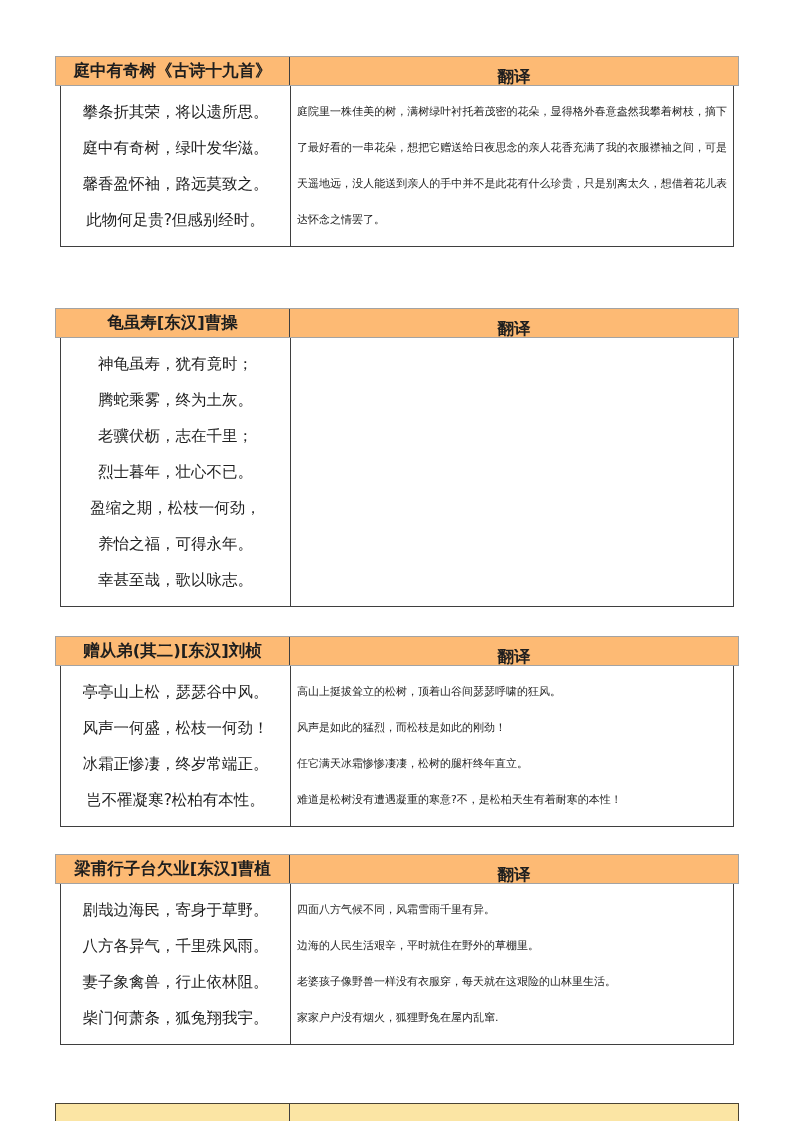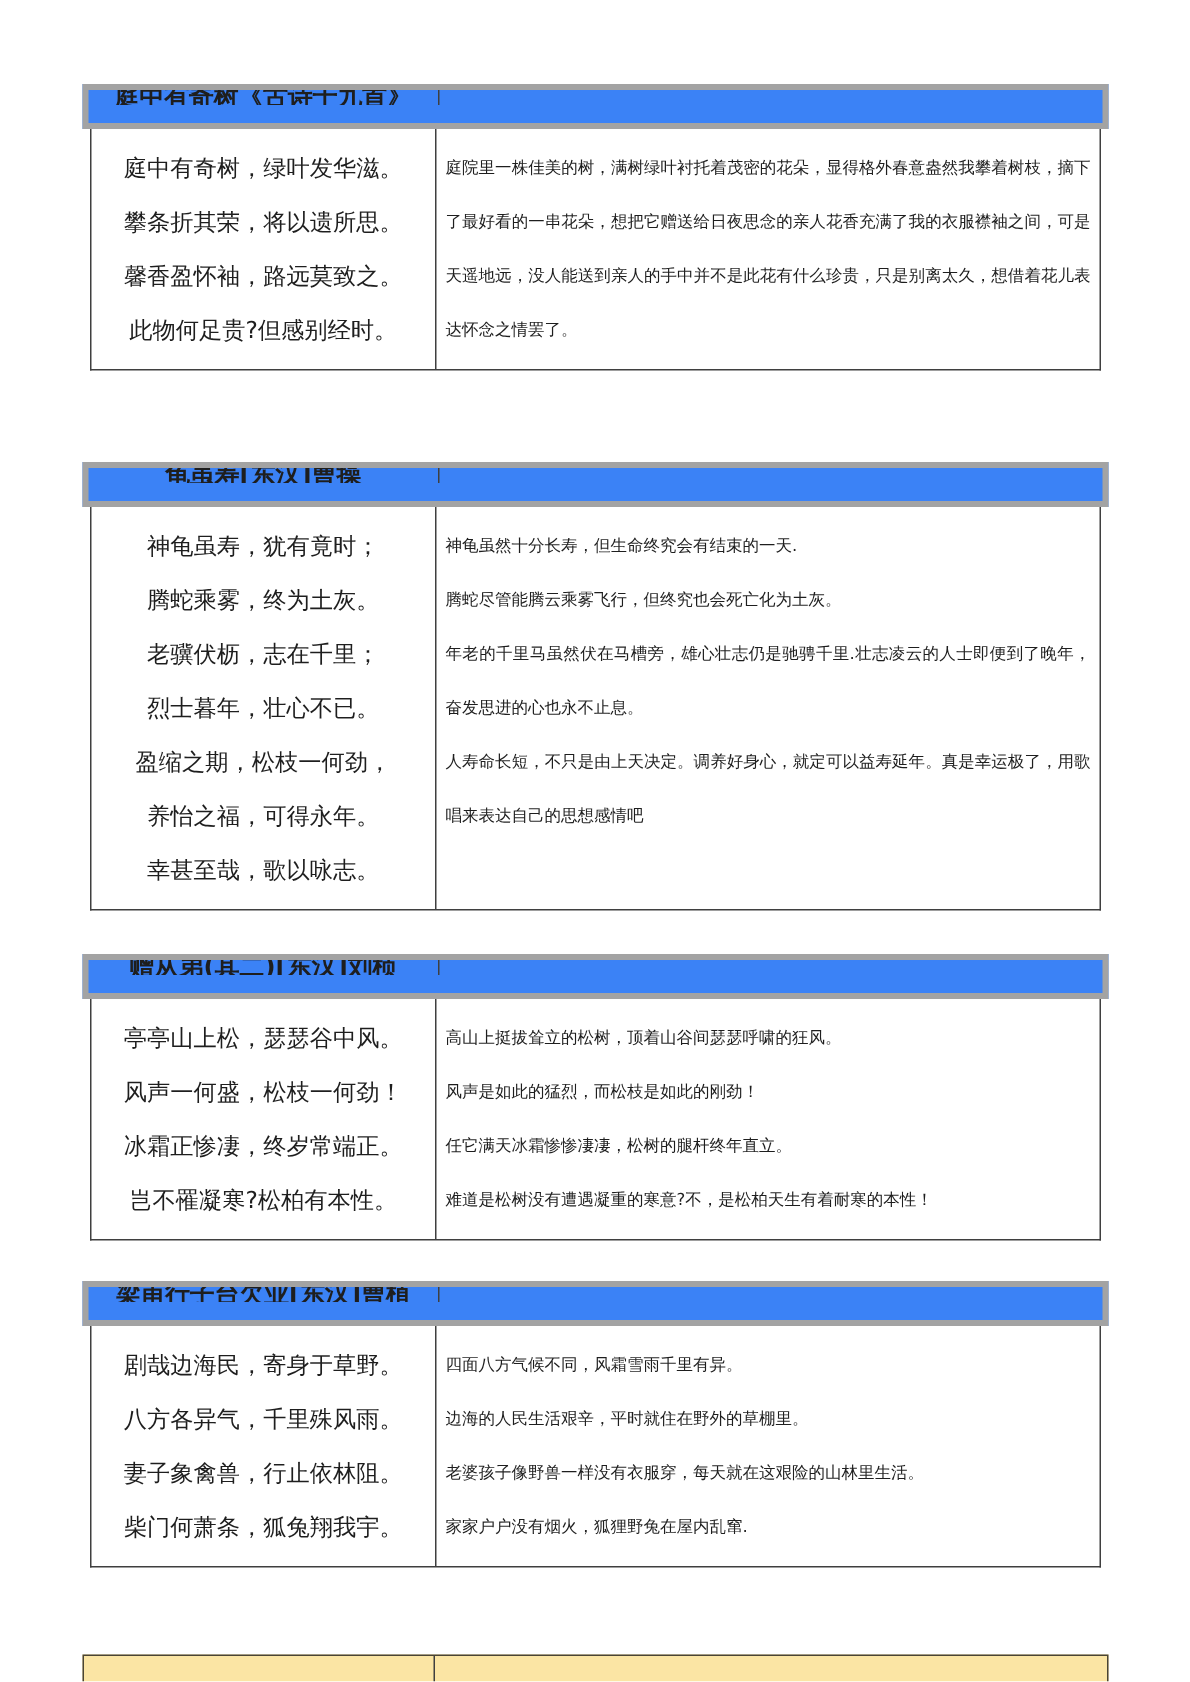--- a/index.html
+++ b/index.html
@@ -13,24 +13,23 @@
     color:#1e1e1e;
   }
   .poem-table{
     position:absolute;
     left:55px;
     width:684px;
   }
   .thead{
     display:flex;
     height:30px;
-    background:#3b82f6;
-    border:4px solid #a3a3a3;
+    background:#fdba74;
+    border:1px solid #a3a3a3;
     box-sizing:border-box;
-    flex-direction:column;
   }
   .th{
     display:flex;align-items:center;justify-content:center;
     font-weight:bold;
     font-size:16.5px;
     line-height:28px;
     white-space:nowrap;
     overflow:hidden;
   }
   .th-title{
@@ -93,22 +92,22 @@
 
 <div class="page">
 
   <section class="poem-table" style="top:56px">
     <div class="thead">
       <div class="th th-title">庭中有奇树《古诗十九首》</div>
       <div class="th th-trans">翻译</div>
     </div>
     <div class="tbody">
       <div class="poem-col">
+          <div class="poem-line">攀条折其荣，将以遗所思。</div>
           <div class="poem-line">庭中有奇树，绿叶发华滋。</div>
-          <div class="poem-line">攀条折其荣，将以遗所思。</div>
           <div class="poem-line">馨香盈怀袖，路远莫致之。</div>
           <div class="poem-line">此物何足贵?但感别经时。</div>
         </div>
       <div class="trans-col">
           <div class="trans-para">庭院里一株佳美的树，满树绿叶衬托着茂密的花朵，显得格外春意盎然我攀着树枝，摘下了最好看的一串花朵，想把它赠送给日夜思念的亲人花香充满了我的衣服襟袖之间，可是天遥地远，没人能送到亲人的手中并不是此花有什么珍贵，只是别离太久，想借着花儿表达怀念之情罢了。</div>
         </div>
     </div>
   </section>
 
   <section class="poem-table" style="top:308px">
@@ -118,26 +117,20 @@
     </div>
     <div class="tbody">
       <div class="poem-col">
           <div class="poem-line">神龟虽寿，犹有竟时；</div>
           <div class="poem-line">腾蛇乘雾，终为土灰。</div>
           <div class="poem-line">老骥伏枥，志在千里；</div>
           <div class="poem-line">烈士暮年，壮心不已。</div>
           <div class="poem-line">盈缩之期，松枝一何劲，</div>
           <div class="poem-line">养怡之福，可得永年。</div>
           <div class="poem-line">幸甚至哉，歌以咏志。</div>
-        </div>
-      <div class="trans-col">
-          <div class="trans-para">神龟虽然十分长寿，但生命终究会有结束的一天.</div>
-          <div class="trans-para">腾蛇尽管能腾云乘雾飞行，但终究也会死亡化为土灰。</div>
-          <div class="trans-para">年老的千里马虽然伏在马槽旁，雄心壮志仍是驰骋千里.壮志凌云的人士即便到了晚年，奋发思进的心也永不止息。</div>
-          <div class="trans-para">人寿命长短，不只是由上天决定。调养好身心，就定可以益寿延年。真是幸运极了，用歌唱来表达自己的思想感情吧</div>
         </div>
     </div>
   </section>
 
   <section class="poem-table" style="top:636px">
     <div class="thead">
       <div class="th th-title">赠从弟(其二)[东汉]刘桢</div>
       <div class="th th-trans">翻译</div>
     </div>
     <div class="tbody">

